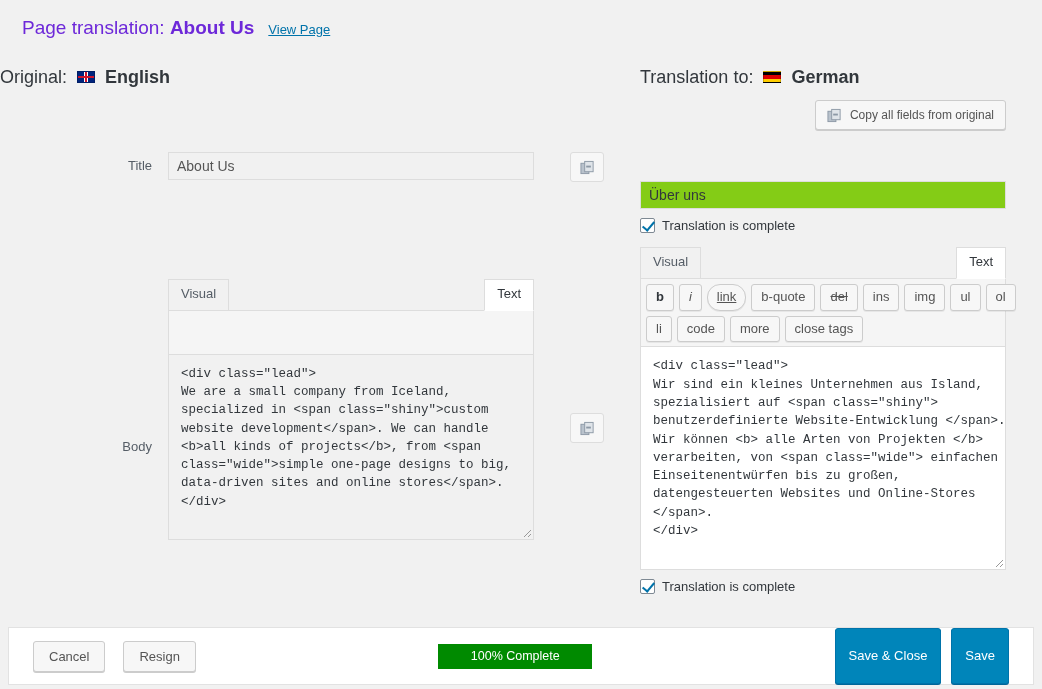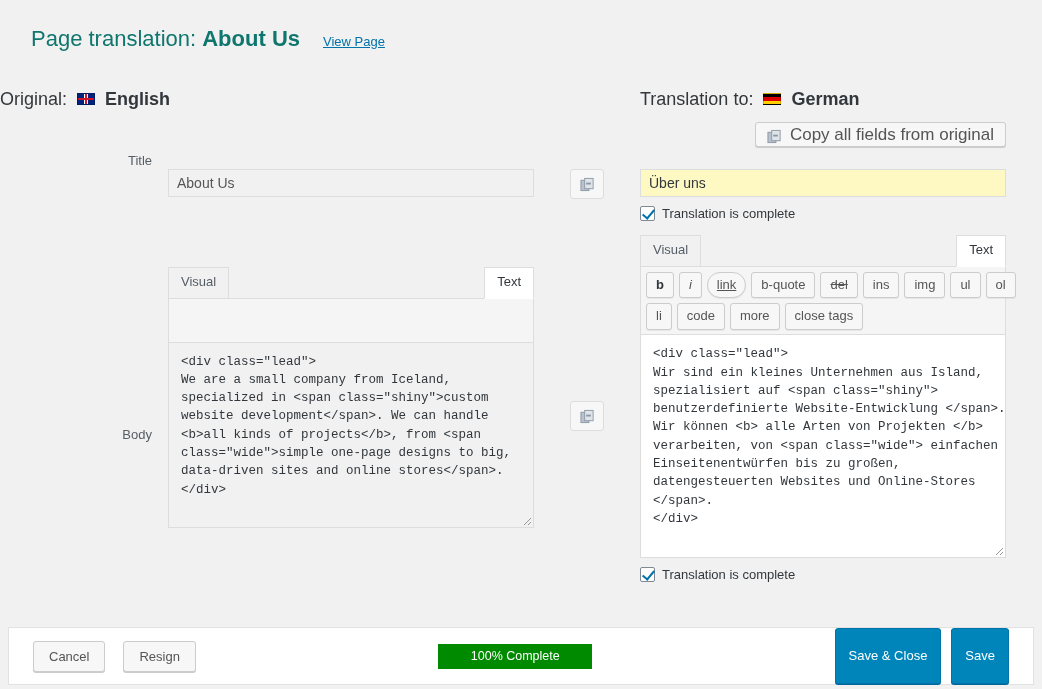--- a/index.html
+++ b/index.html
@@ -14,24 +14,24 @@
   }
 
   
   .page-head {
     padding:16px 0 0 22px;
     display:flex;
     align-items:baseline;
     gap:14px;
   }
   .page-head h1 {
-    margin:9px;
-    font-size:22px;
+    margin:0;
+    font-size:19px;
     font-weight:400;
-    color:#0f766e;
+    color:#6d28d9;
     line-height:1.3;
   }
   .page-head h1 b { font-weight:700; }
   .view-page-link {
     font-size:13px;
     color:#0073aa;
     text-decoration:underline;
     cursor:pointer;
   }
 
@@ -82,23 +82,23 @@
   .flag-de {
     background:linear-gradient(to bottom,#000 0 33.3%,#dd0000 33.3% 66.6%,#ffce00 66.6% 100%);
   }
 
   .copy-all-row { grid-column:4; margin-top:12px; display:flex; justify-content:flex-end; }
   .btn-secondary {
     background:#f7f7f7;
     border:1px solid #ccc;
     border-radius:3px;
     color:#555;
-    font-size:17px;
-    font-family:"Liberation Sans", sans-serif;
-    padding:0 11px;
+    font-size:12px;
+    font-family:"Liberation Sans", sans-serif;
+    padding:6px 11px;
     cursor:pointer;
     line-height:1.4;
     display:inline-flex;
     align-items:center;
     gap:8px;
     box-shadow:0 1px 0 #ccc;
   }
 
   
   .copy-icon { display:inline-block; width:15px; height:15px; flex:none; }
@@ -115,21 +115,21 @@
     width:100%;
     height:28px;
     font-size:14px;
     font-family:"Liberation Sans", sans-serif;
     border:1px solid #ddd;
     border-radius:0;
     padding:2px 8px;
     color:#32373c;
   }
   .fld-title.disabled { background:#f1f1f1; color:#555; }
-  .fld-title.editable { background:#fef9c3; border:1px solid #ddd; color:#32373c; }
+  .fld-title.editable { background:#84cc16; border:1px solid #ddd; color:#32373c;margin-top:29px; }
 
   .mid-cell { display:flex; justify-content:center; }
   .btn-copy-field {
     width:34px; height:30px;
     background:#f7f7f7;
     border:1px solid #ddd;
     border-radius:3px;
     display:flex; align-items:center; justify-content:center;
     cursor:pointer;
   }
@@ -314,21 +314,21 @@
         <svg viewBox="0 0 16 16" width="15" height="15" aria-hidden="true">
           <rect x="1" y="3.5" width="8.5" height="11" fill="#b9c2cc" stroke="#8d99a6" stroke-width="1"></rect>
           <rect x="5" y="1.5" width="9" height="11" fill="#dfe4e9" stroke="#8d99a6" stroke-width="1"></rect>
           <rect x="6.6" y="6" width="5" height="2" fill="#8d99a6"></rect>
         </svg>
       </span>
       <span>Copy all fields from original</span>
     </button>
   </div>
 
-  <div class="row-label" style="">Title</div>
+  <div class="row-label" style="margin-top:22px;">Title</div>
   <div style="margin-top:22px;">
     <input class="fld-title disabled" readonly="" value="About Us" style="">
   </div>
   <div class="mid-cell" style="margin-top:22px;">
     <div class="btn-copy-field">
       <span class="copy-icon">
         <svg viewBox="0 0 16 16" width="15" height="15" aria-hidden="true">
           <rect x="1" y="3.5" width="8.5" height="11" fill="#b9c2cc" stroke="#8d99a6" stroke-width="1"></rect>
           <rect x="5" y="1.5" width="9" height="11" fill="#dfe4e9" stroke="#8d99a6" stroke-width="1"></rect>
           <rect x="6.6" y="6" width="5" height="2" fill="#8d99a6"></rect>

